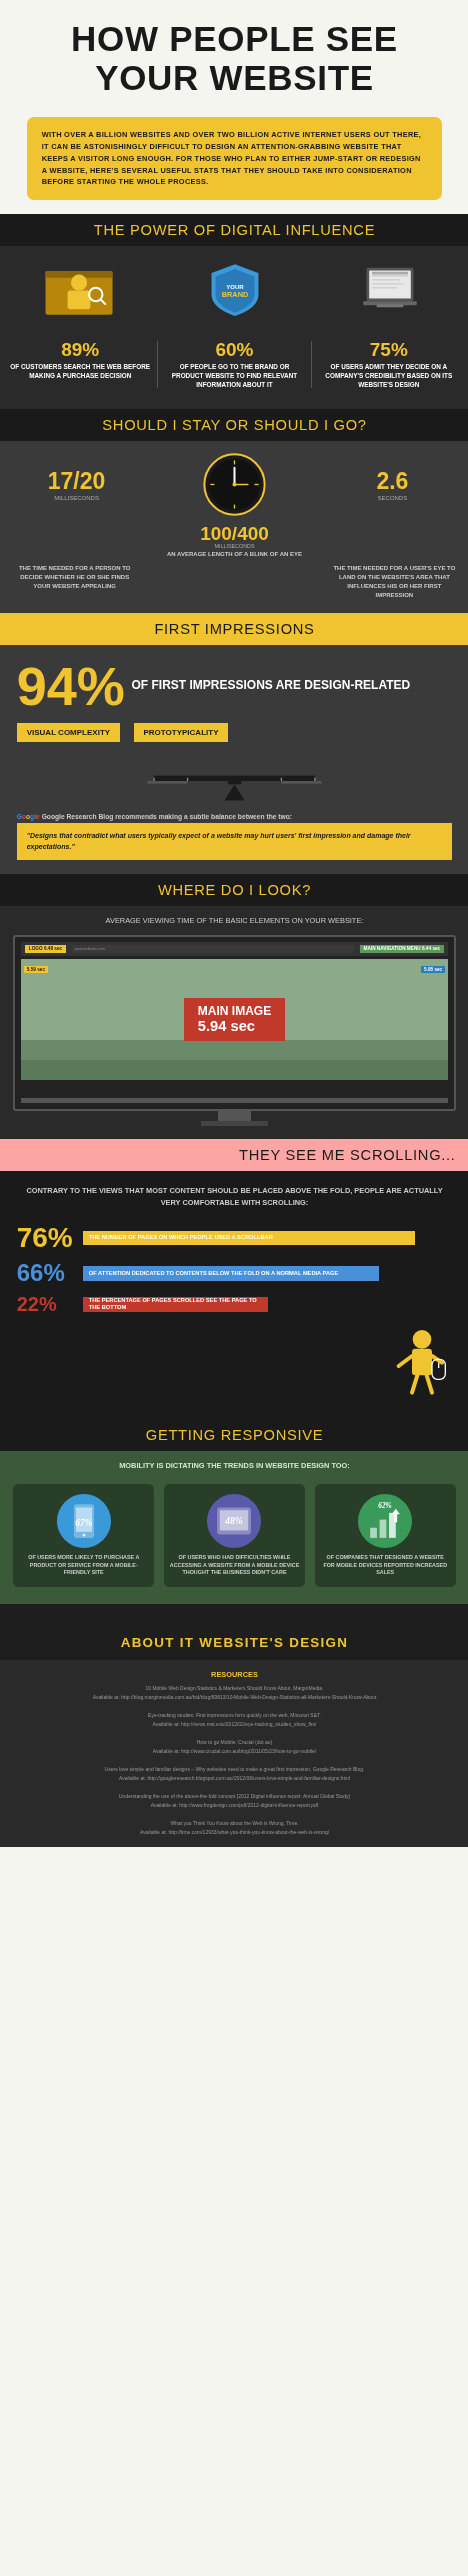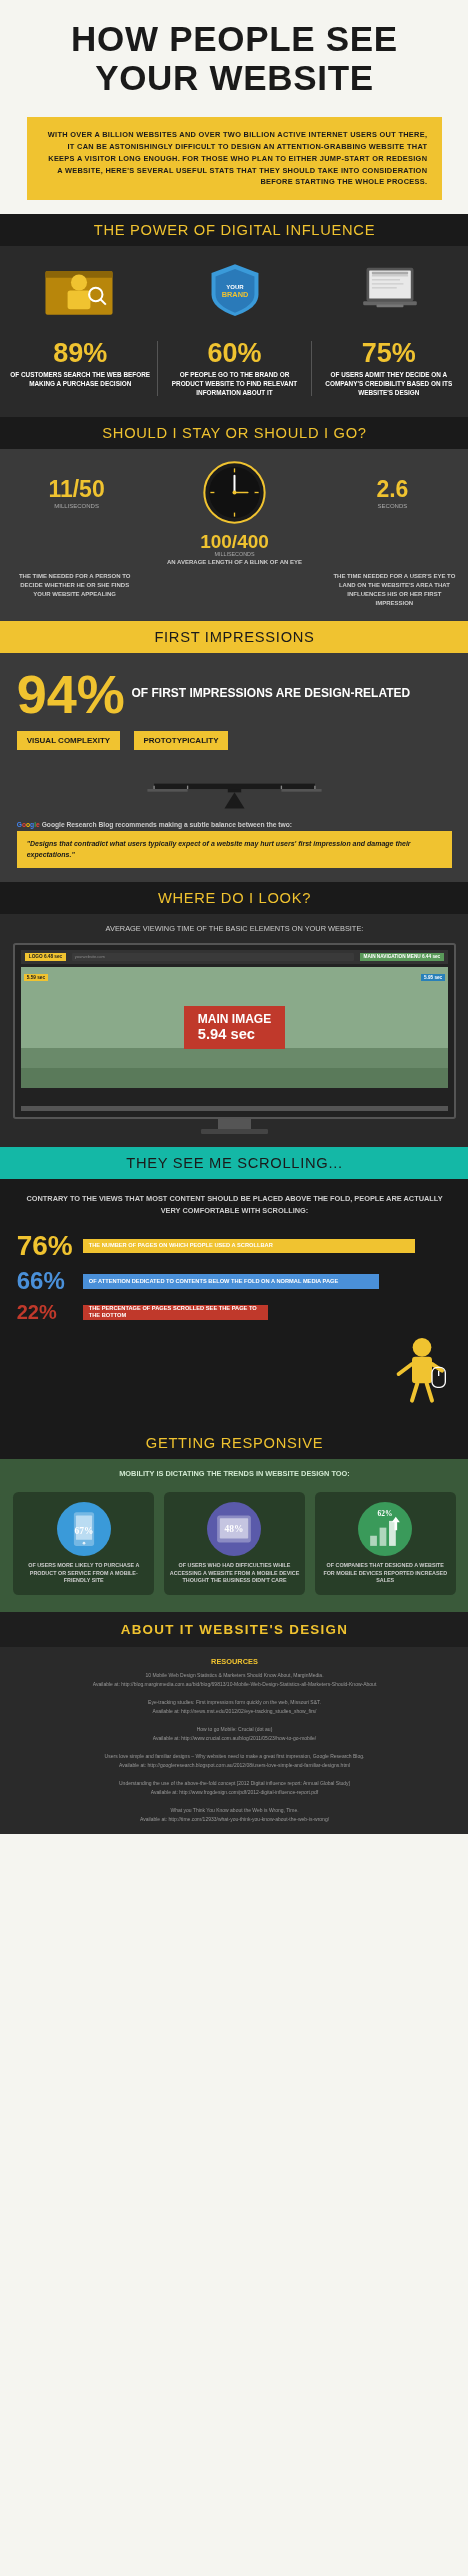--- a/index.html
+++ b/index.html
@@ -26,27 +26,28 @@
     }
 
     
     .intro-box {
       background: #f5f5f0;
       padding: 6.7px 27px 13.4px;
     }
     .intro-yellow-box {
       background: #f0c330;
       padding: 12px 14.7px;
-      text-align: right;
+      text-align: left;
       font-size: 7.4px;
       font-weight: bold;
       color: #1a1a1a;
       line-height: 1.6;
       text-transform: uppercase;
       letter-spacing: 0.3px;
+      border-radius: 7px;
     }
 
     
     .section-header {
       background: #1a1a1a;
       color: #f0c330;
       text-align: center;
       font-size: 14.7px;
       font-weight: 400;
       text-transform: uppercase;
@@ -84,21 +85,21 @@
       display: flex;
       padding: 3.3px 6.7px 13.4px;
       gap: 3.3px;
     }
     .stat-item {
       flex: 1;
       text-align: center;
       padding: 5.4px 3.3px;
     }
     .stat-percent {
-      font-size: 27px;
+      font-size: 19px;
       font-weight: 900;
       color: #f0c330;
       line-height: 1;
     }
     .stat-desc {
       font-size: 6.4px;
       color: #ffffff;
       text-transform: uppercase;
       line-height: 1.4;
       margin-top: 4px;
@@ -319,20 +320,21 @@
       text-align: center;
     }
     .resp-circle {
       width: 54px;
       height: 54px;
       border-radius: 50%;
       margin: 0 auto 6.7px;
       display: flex;
       align-items: center;
       justify-content: center;
+      font-style: italic;
     }
     .resp-desc {
       font-size: 5.4px;
       color: #ccc;
       text-transform: uppercase;
       line-height: 1.4;
       font-weight: bold;
     }
 
     
@@ -362,20 +364,21 @@
       background: #1e1e1e;
       padding: 10px 16.7px;
       text-align: center;
     }
     .about-design-title {
       color: #f0c330;
       font-size: 13.4px;
       font-weight: 900;
       text-transform: uppercase;
       letter-spacing: 1.3px;
+      margin-top: 21px;
     }
 
   </style>
 </head>
 <body>
 
 <div class="title-section">
   <h1 class="main-title">
     <span>HOW PEOPLE SEE</span><br>
     <span>YOUR WEBSITE</span>
@@ -462,21 +465,21 @@
   </div>
 </div>
 
 <div class="stay-section">
   <div class="section-header">
     <span>SHOULD I STAY OR SHOULD I GO?</span>
   </div>
   <div class="stay-content">
     <div class="stay-top-row">
       <div class="stay-stat-left">
-        <div class="stay-number">11/50</div>
+        <div class="stay-number">17/20</div>
         <div class="stay-unit">MILLISECONDS</div>
       </div>
       <div class="clock-container">
         <svg class="clock-svg" viewBox="0 0 100 100">
           <circle cx="50" cy="50" r="45" fill="#1a1a1a" stroke="#f0c330" stroke-width="3"></circle>
           <circle cx="50" cy="50" r="38" fill="#111"></circle>
 
           <line x1="50" y1="14" x2="50" y2="20" stroke="#f0c330" stroke-width="2"></line>
           <line x1="50" y1="80" x2="50" y2="86" stroke="#f0c330" stroke-width="2"></line>
           <line x1="14" y1="50" x2="20" y2="50" stroke="#f0c330" stroke-width="2"></line>
@@ -596,21 +599,21 @@
 
       <div style="height:5.4px; background:#555; width:100%;"></div>
     </div>
 
     <div style="width:33px; height:10px; background:#555; margin:0 auto;"></div>
     <div style="width:67px; height:5.4px; background:#444; margin:0 auto; border-radius:1.3px;"></div>
   </div>
 </div>
 
 <div class="scroll-section">
-  <div class="section-header" style="background:#14b8a6; color:#1a1a1a;">
+  <div class="section-header" style="background:#fca5a5; color:#1a1a1a;text-align:right;">
     <span>THEY SEE ME SCROLLING...</span>
   </div>
   <div class="scroll-content">
     <div class="scroll-subtitle">Contrary to the views that most content should be placed above the fold, people are actually very comfortable with scrolling:</div>
 
     <div class="scroll-stat-row">
       <div class="scroll-percent-big" style="color:#f0c330;">76%</div>
       <div class="scroll-bar-container">
         <div class="scroll-bar bar-yellow" style="width:90%;">
           <span class="scroll-bar-text">THE NUMBER OF PAGES ON WHICH PEOPLE USED A SCROLLBAR</span>

